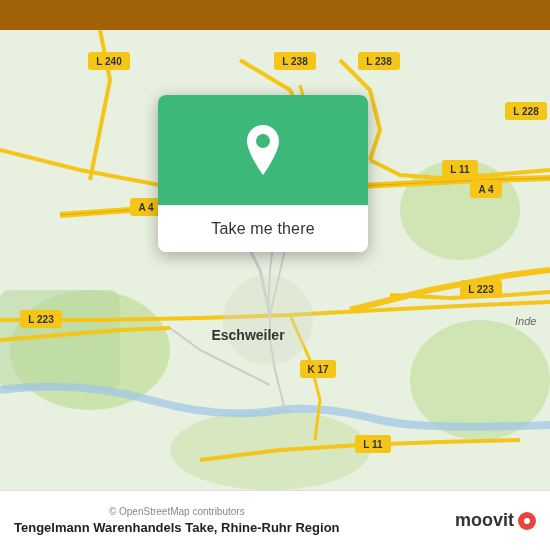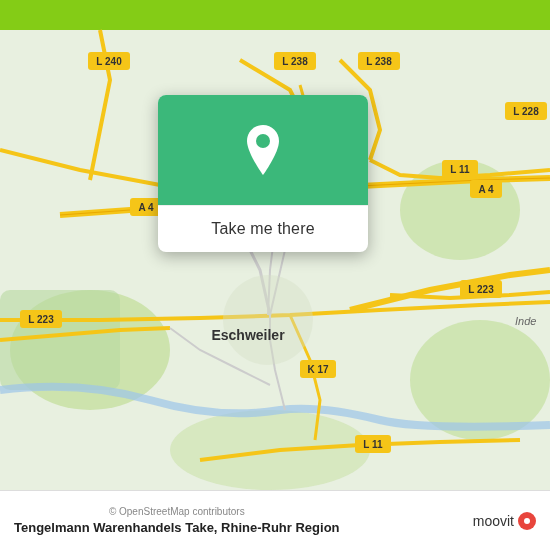--- a/index.html
+++ b/index.html
@@ -8,21 +8,21 @@
       height: 550px;
       overflow: hidden;
       font-family: Arial, sans-serif;
       position: relative;
     }
 
     #map-container {
       width: 550px;
       height: 550px;
       position: relative;
-      background-color: #84cc16;
+      background-color: #a16207;
       overflow: hidden;
     }
 
     
     .map-svg {
       position: absolute;
       inset: 0;
       width: 100%;
       height: 100%;
     }
@@ -106,22 +106,22 @@
       color: #222;
     }
 
     .moovit-logo {
       display: flex;
       align-items: center;
       gap: 4px;
     }
 
     .moovit-text {
-      font-size: 14px;
-      font-weight: 400;
+      font-size: 18px;
+      font-weight: 700;
       color: #333;
       text-align: right;
     }
 
     .moovit-dot {
       width: 18px;
       height: 18px;
       background: #e8453c;
       border-radius: 50%;
       display: inline-flex;

